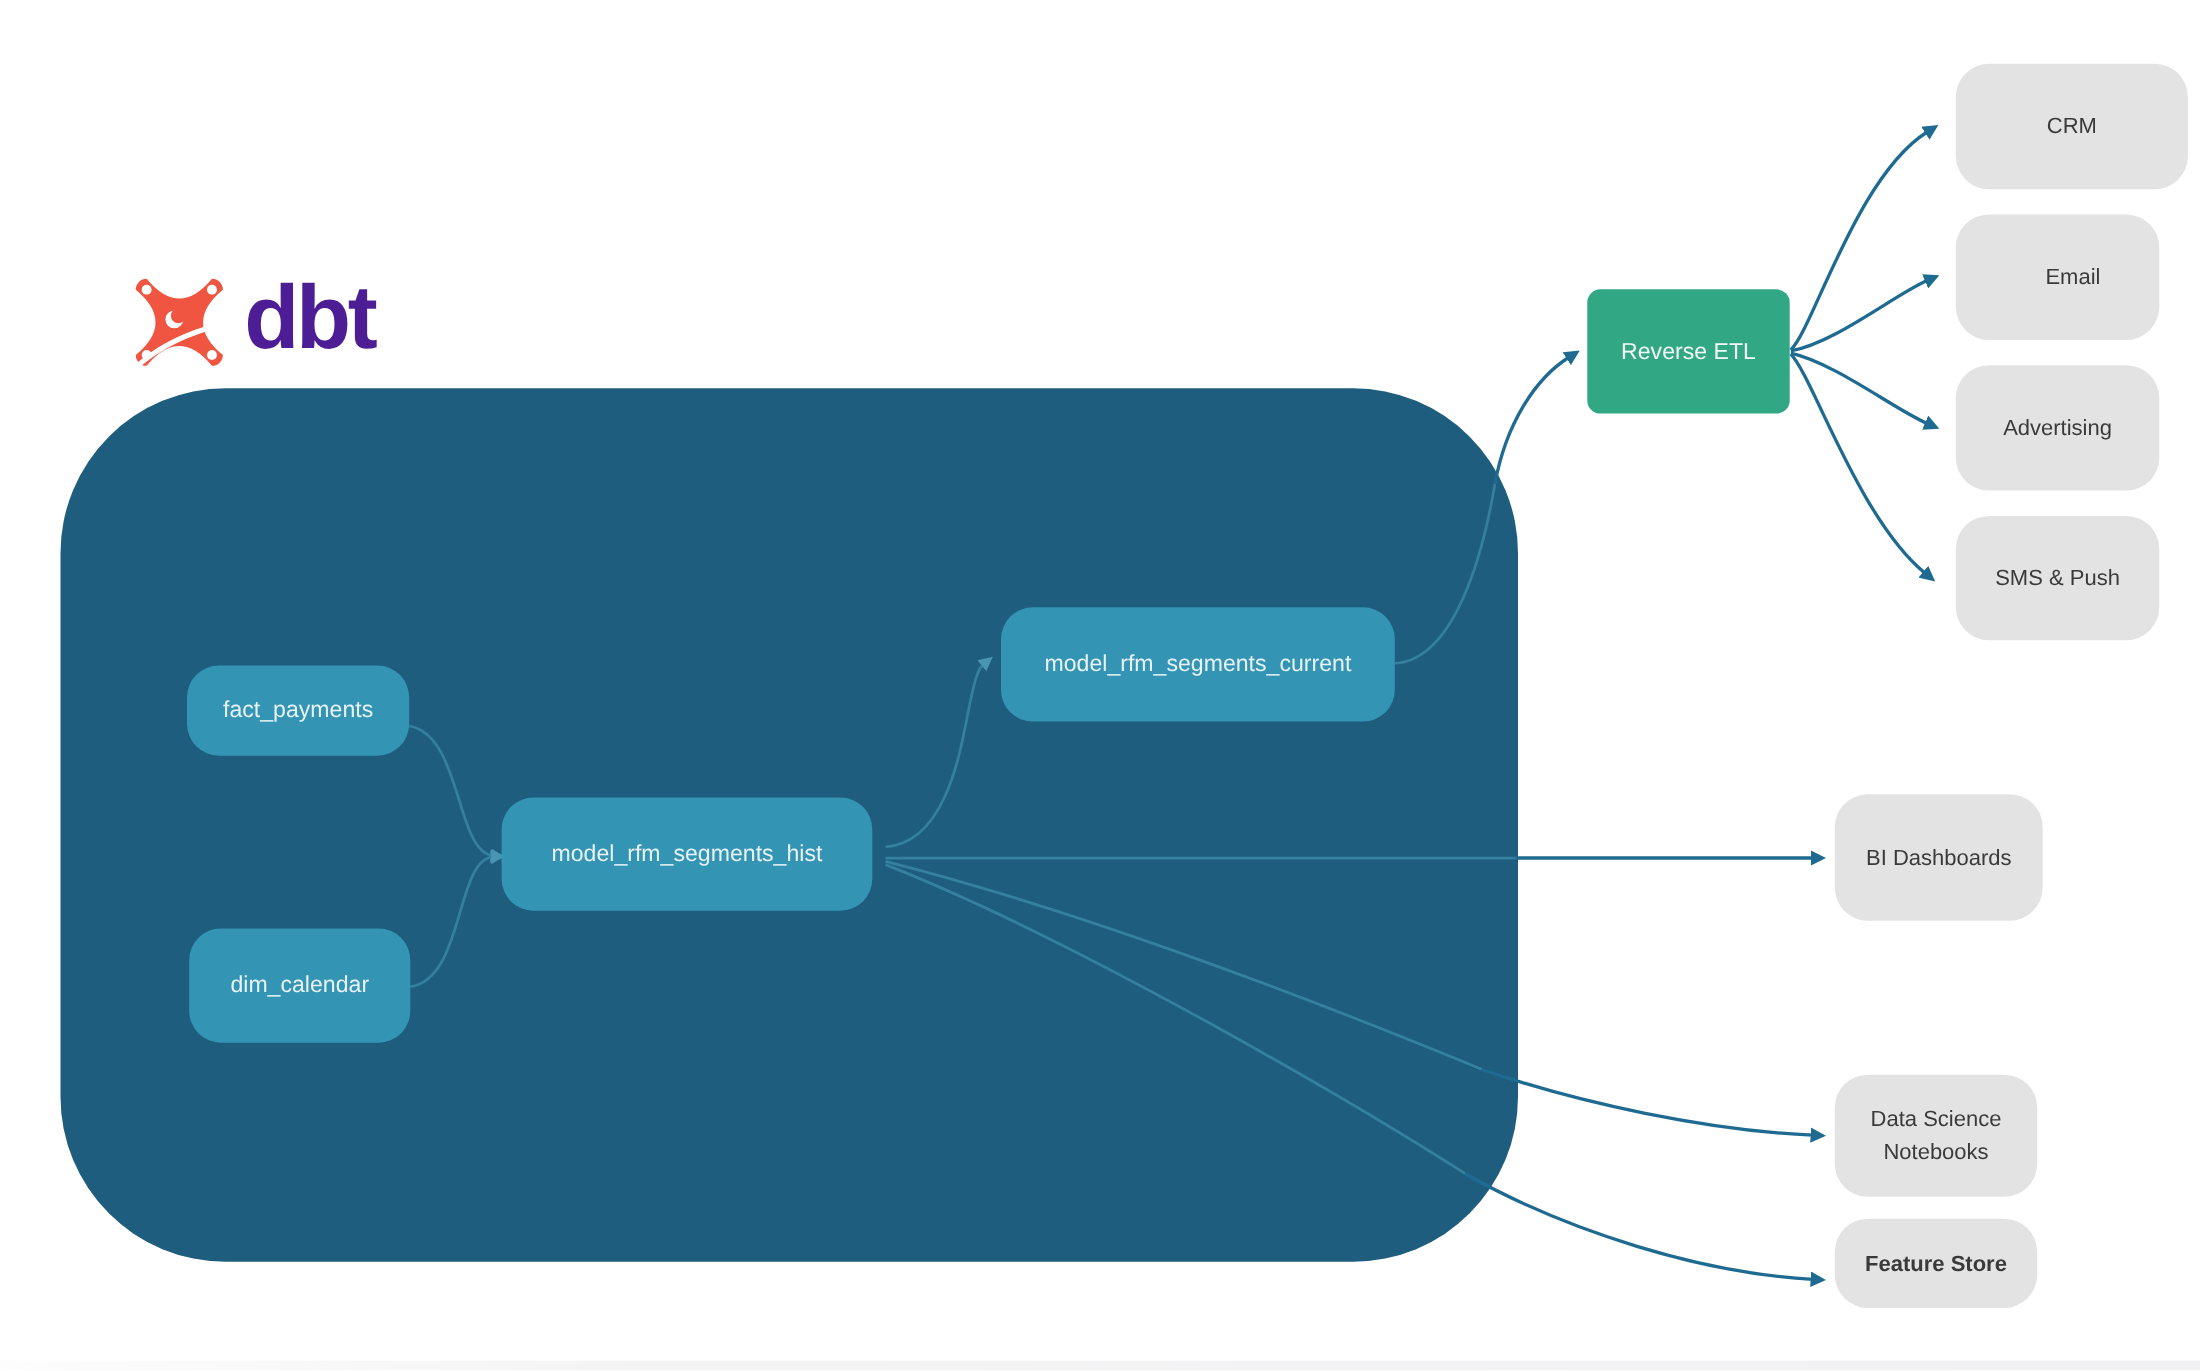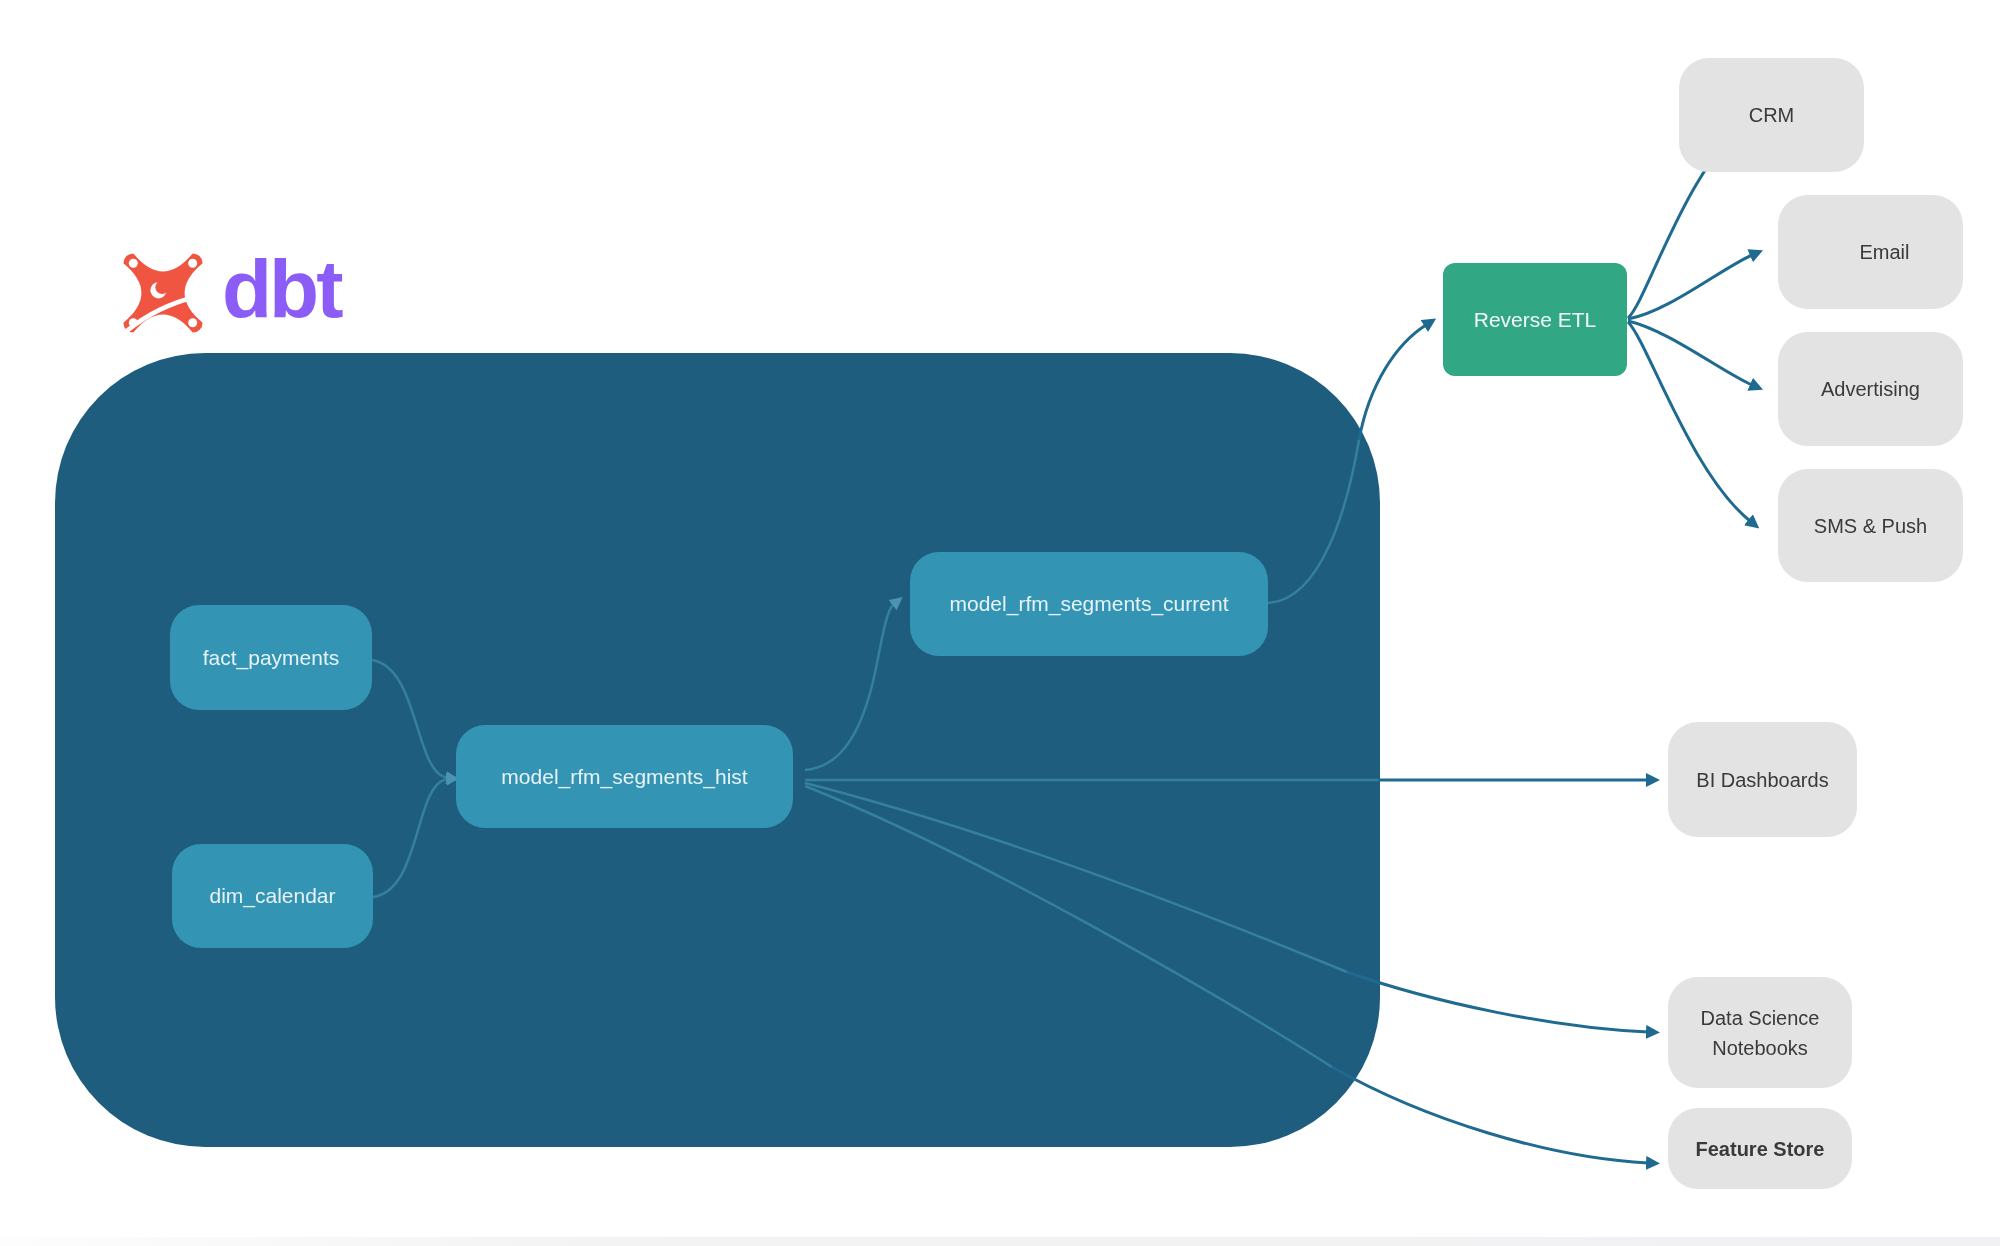--- a/index.html
+++ b/index.html
@@ -4,21 +4,21 @@
 <style>
   html,body{margin:0;padding:0;background:#ffffff;}
   .stage{
     position:relative;width:2000px;height:1246px;overflow:hidden;
     font-family:"Liberation Sans", sans-serif;background:#ffffff;
   }
   
   .logo{position:absolute;left:118px;top:248px;display:flex;align-items:center;}
   .logo .mark{width:90px;height:90px;}
   .logo .word{
-    font-size:82px;font-weight:700;color:#8b5cf6;letter-spacing:-3px;
+    font-size:82px;font-weight:700;color:#4c1d95;letter-spacing:-3px;
     margin-left:14px;line-height:90px;transform:translateY(-4px);text-align:right;
   }
   
   .dbt-box{
     position:absolute;left:55px;top:353px;width:1325px;height:794px;
     background:#1e5d7d;border-radius:150px;
   }
   
   svg.edges{position:absolute;left:0;top:0;pointer-events:none;}
   
@@ -28,26 +28,26 @@
   }
   .node.model{
     background:#3494b4;color:#e8f3f8;border-radius:29px;font-size:21px;
   }
   .node.green{
     background:#32a783;color:#f2faf7;border-radius:12px;font-size:21px;
   }
   .node.dest{
     background:#e3e3e3;color:#3a3a3a;border-radius:30px;font-size:20px;line-height:30px;
   }
-  .n-fact{left:170px;top:605px;width:202px;height:105px;}
+  .n-fact{left:170px;top:605px;width:202px;height:82px;}
   .n-dim{left:172px;top:844px;width:201px;height:104px;}
   .n-hist{left:456px;top:725px;width:337px;height:103px;border-radius:24px;}
   .n-current{left:910px;top:552px;width:358px;height:104px;border-radius:24px;}
   .n-retl{left:1443px;top:263px;width:184px;height:113px;}
-  .n-crm{left:1679px;top:58px;width:185px;height:114px;}
+  .n-crm{left:1778px;top:58px;width:211px;height:114px;}
   .n-email{left:1778px;top:195px;width:185px;height:114px;padding-left:48px;}
   .n-adv{left:1778px;top:332px;width:185px;height:114px;}
   .n-sms{left:1778px;top:469px;width:185px;height:113px;}
   .n-bi{left:1668px;top:722px;width:189px;height:115px;}
   .n-ds{left:1668px;top:977px;width:184px;height:111px;}
   .n-fs{left:1668px;top:1108px;width:184px;height:81px;font-weight:bold;}
   
   .bottom-strip{
     position:absolute;left:0;bottom:0;width:100%;height:9px;
     background:linear-gradient(90deg,#fdfdfd 0%,#f3f3f4 30%,#f1f1f3 100%);

